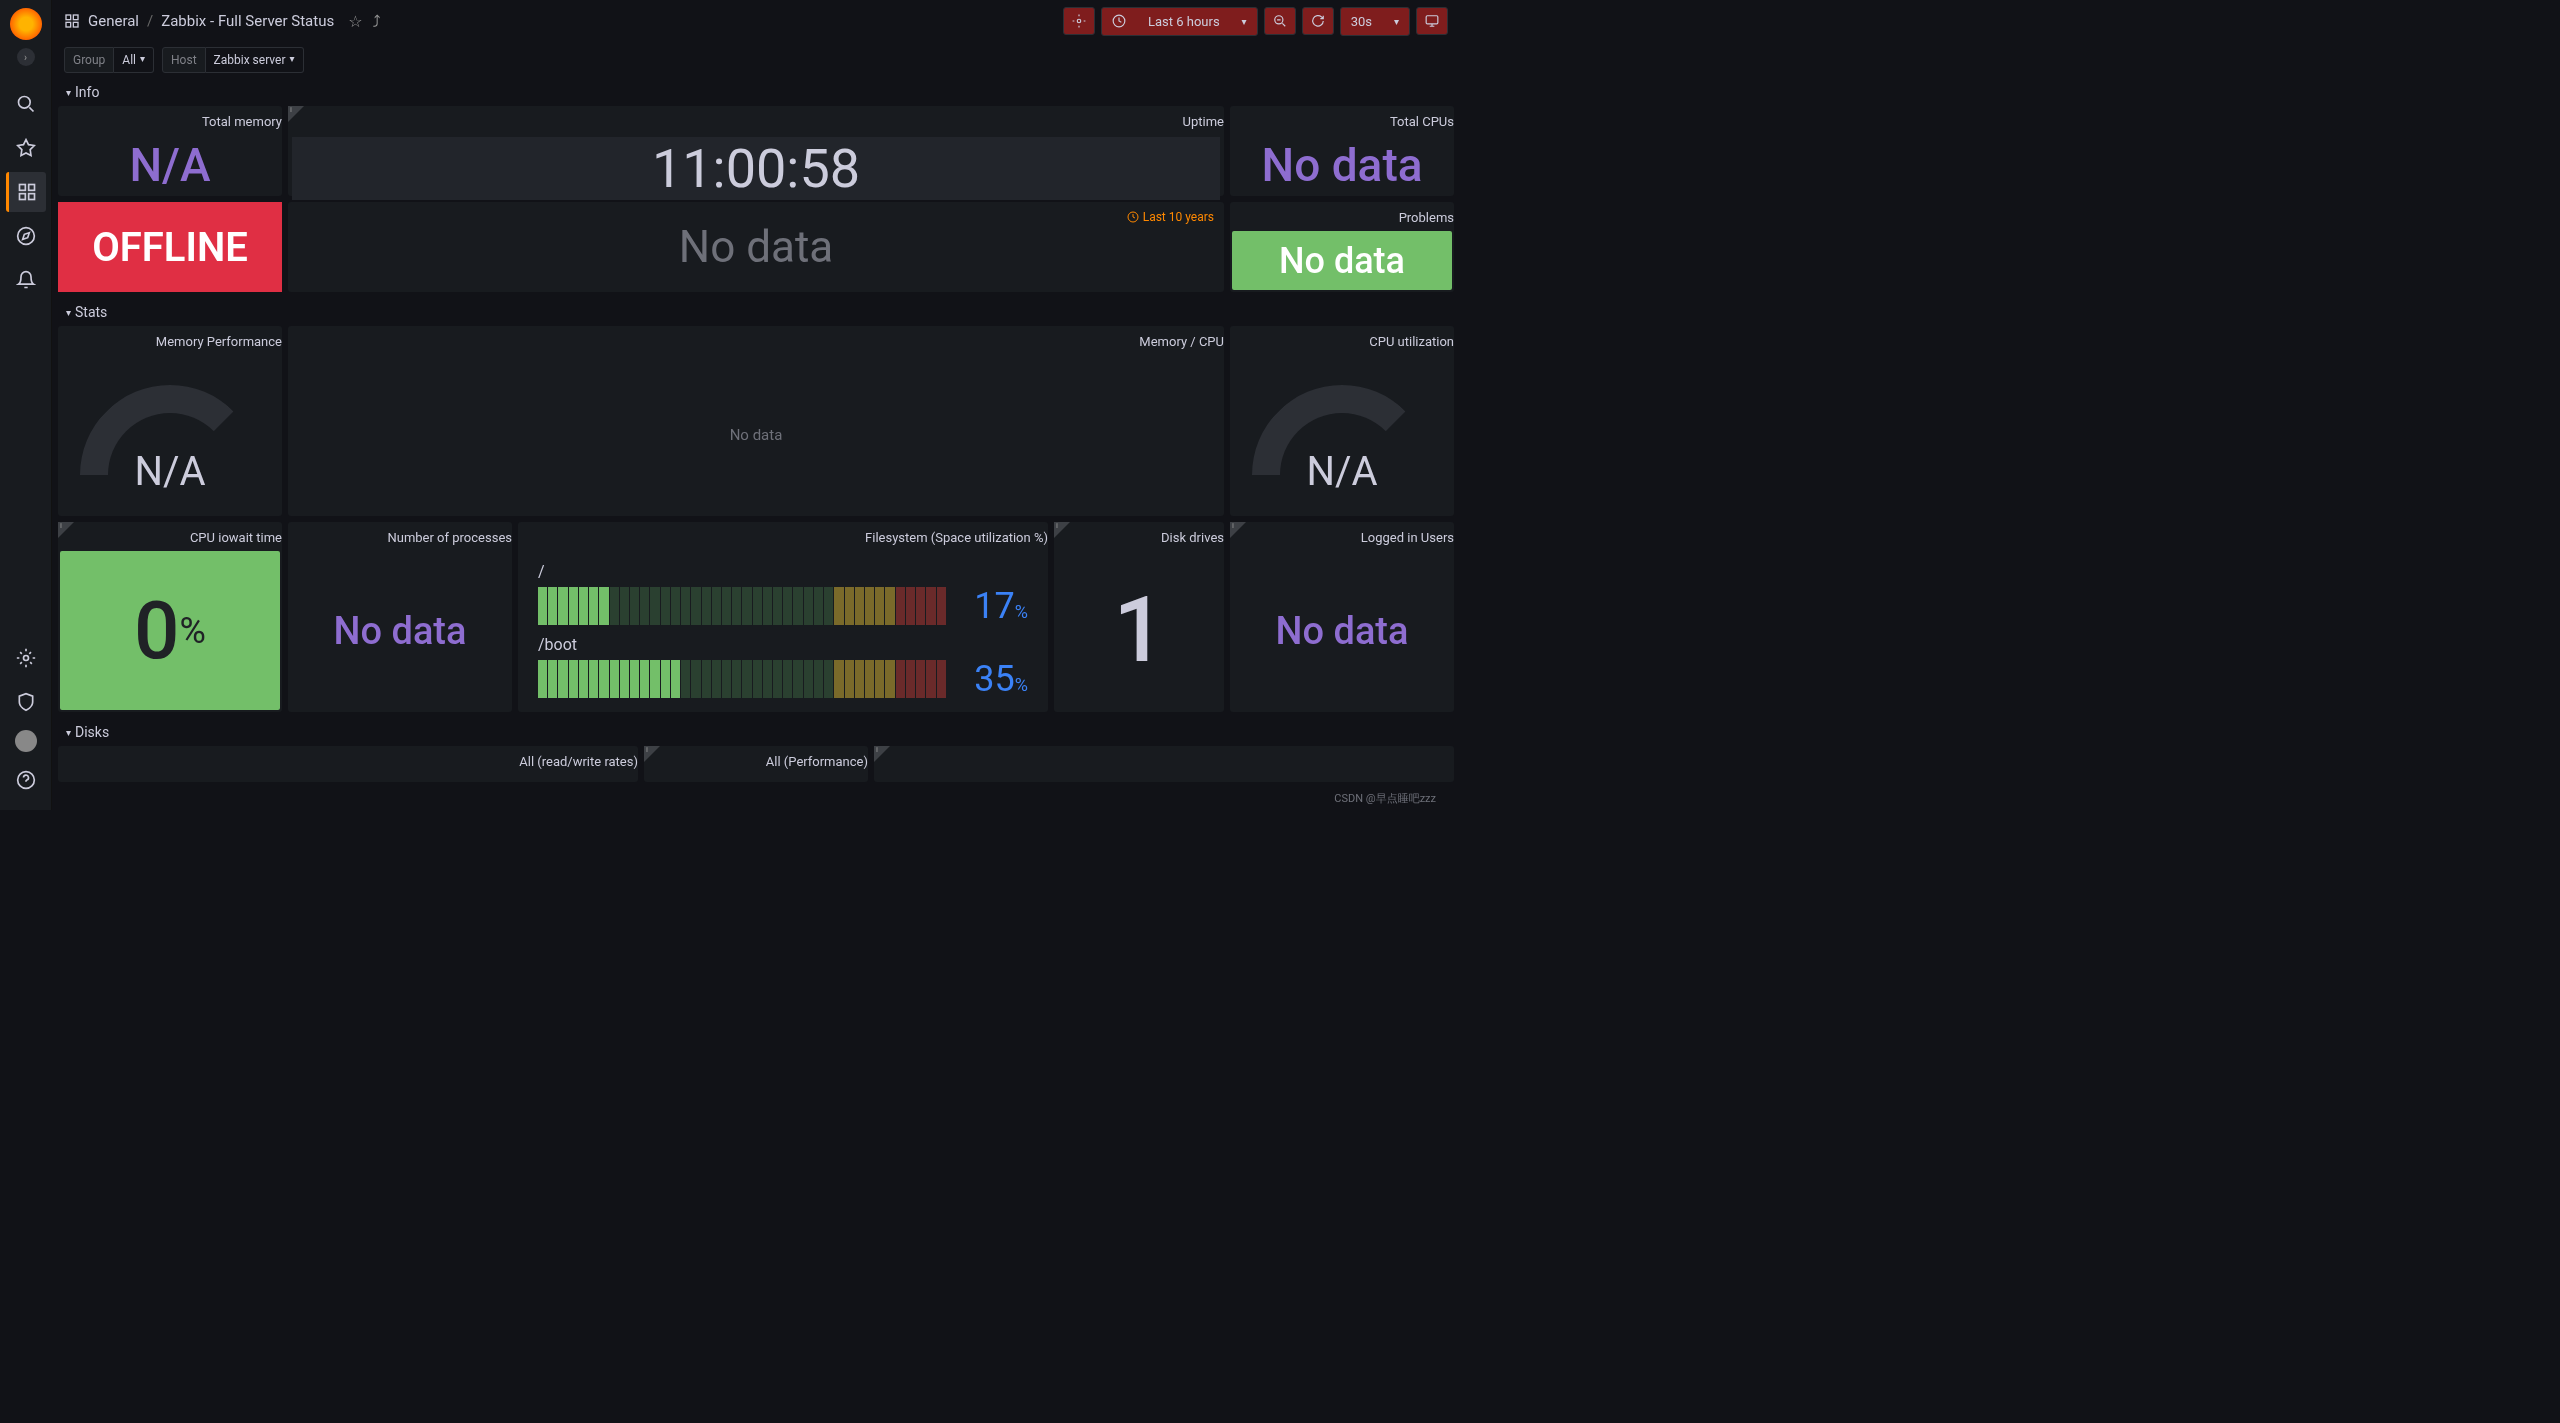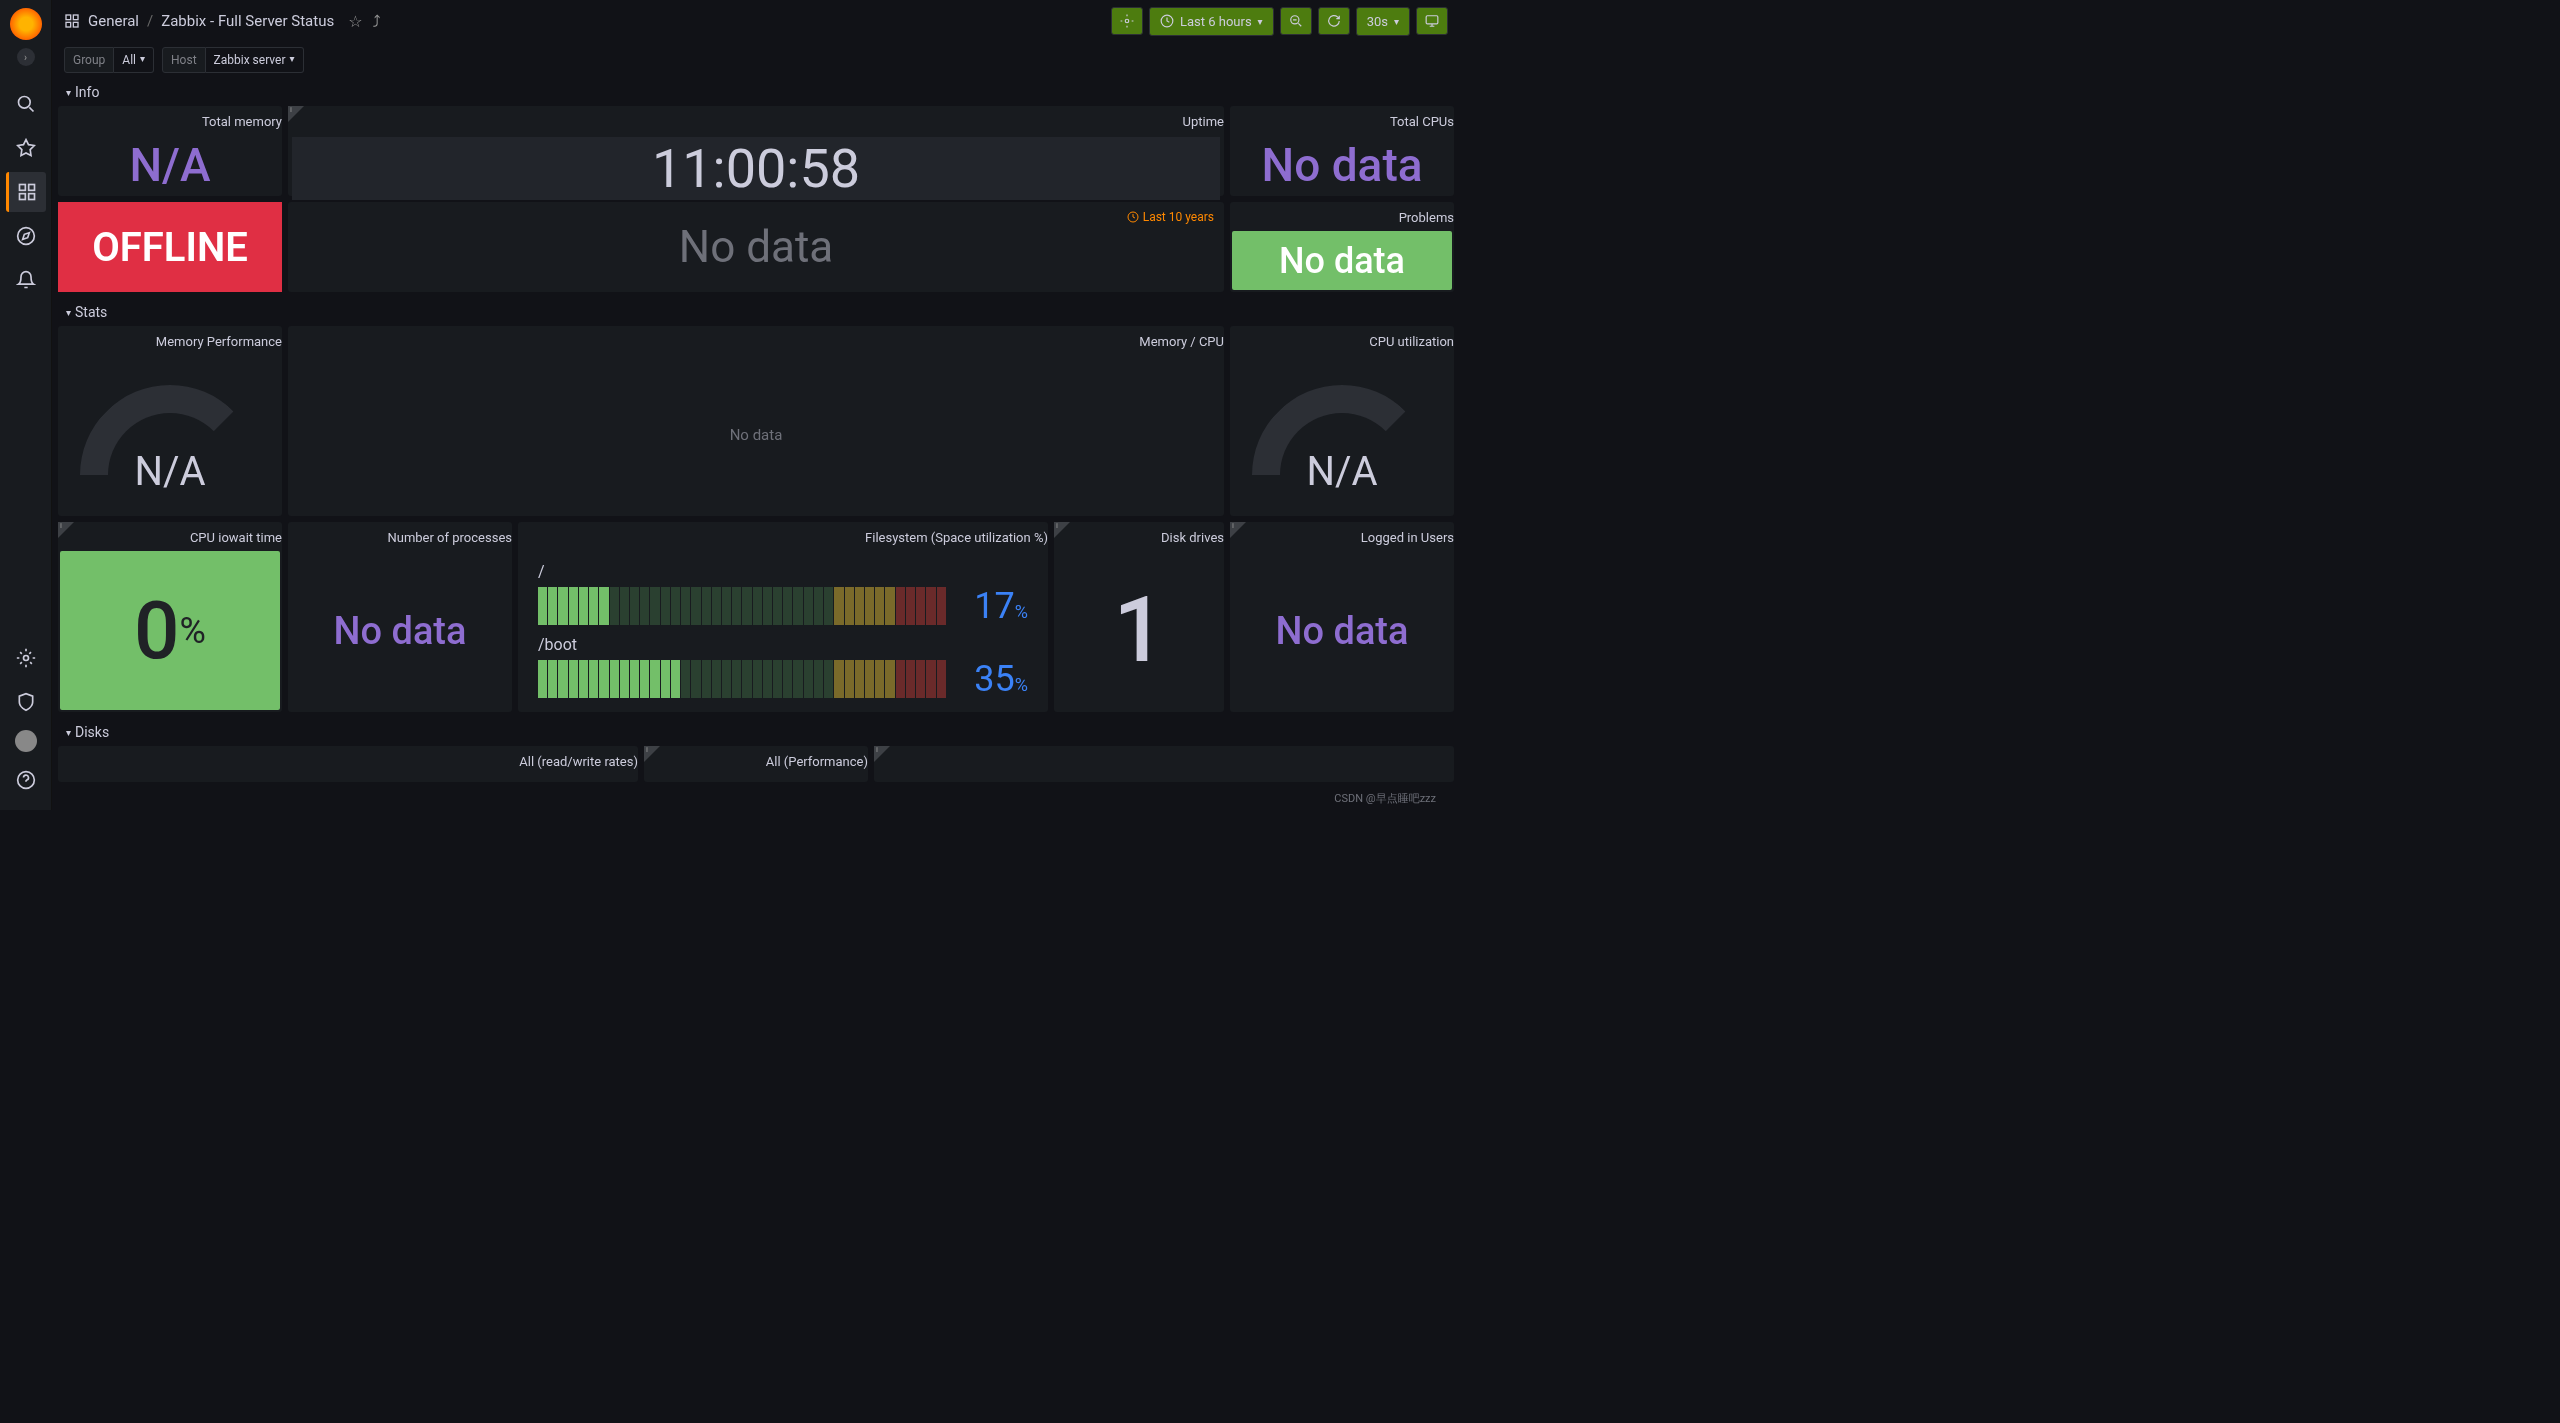--- a/index.html
+++ b/index.html
@@ -12,21 +12,21 @@
 .nav-icon.active { background:#2c2f35; border-left:3px solid #ff8800; }
 .nav-icon svg { width:20px; height:20px; }
 .sidebar-bottom { margin-top:auto; padding-bottom:8px; display:flex; flex-direction:column; align-items:center; }
 .avatar { width:22px; height:22px; border-radius:50%; background:#888; margin:6px 0; }
 .main { flex:1; background:#111217; display:flex; flex-direction:column; overflow:hidden; }
 .topbar { height:42px; display:flex; align-items:center; padding:0 12px; gap:10px; }
 .breadcrumb { display:flex; align-items:center; gap:8px; font-size:15px; color:#ccccdc; }
 .breadcrumb .sep { color:#666; }
 .top-icons { margin-left:4px; display:flex; gap:10px; color:#999; }
 .top-right { margin-left:auto; display:flex; gap:6px; align-items:center; }
-.tool-btn { background:#4d7c0f; border:1px solid #2c2f35; border-radius:3px; padding:6px 10px; font-size:13px; color:#ccccdc; display:flex; align-items:center; gap:6px; cursor:pointer; }
+.tool-btn { background:#7f1d1d; border:1px solid #2c2f35; border-radius:3px; padding:6px 10px; font-size:13px; color:#ccccdc; display:flex; align-items:center; gap:22px; cursor:pointer; }
 .tool-btn.icon-only { padding:6px 8px; }
 .varbar { height:36px; display:flex; align-items:center; padding:0 12px; gap:8px; }
 .var-label { font-size:12px; color:#7f8087; background:#181b1f; padding:5px 8px; border-radius:3px 0 0 3px; border:1px solid #2c2f35; }
 .var-select { font-size:12px; color:#ccccdc; background:#111217; padding:5px 8px; border-radius:0 3px 3px 0; border:1px solid #2c2f35; border-left:none; display:flex; align-items:flex-start; gap:4px; }
 .content { flex:1; padding:0 6px; overflow:hidden; }
 .row-header { display:flex; align-items:center; gap:4px; font-size:14px; color:#ccccdc; padding:6px 8px; cursor:pointer; }
 .grid { display:flex; gap:6px; margin-bottom:6px; }
 .panel { background:#181b1f; border-radius:3px; position:relative; display:flex; flex-direction:column; }
 .panel-title { font-size:13px; color:#ccccdc; text-align:right; padding:8px 0 4px; }
 .panel-body { flex:1; display:flex; align-items:center; justify-content:center; }

